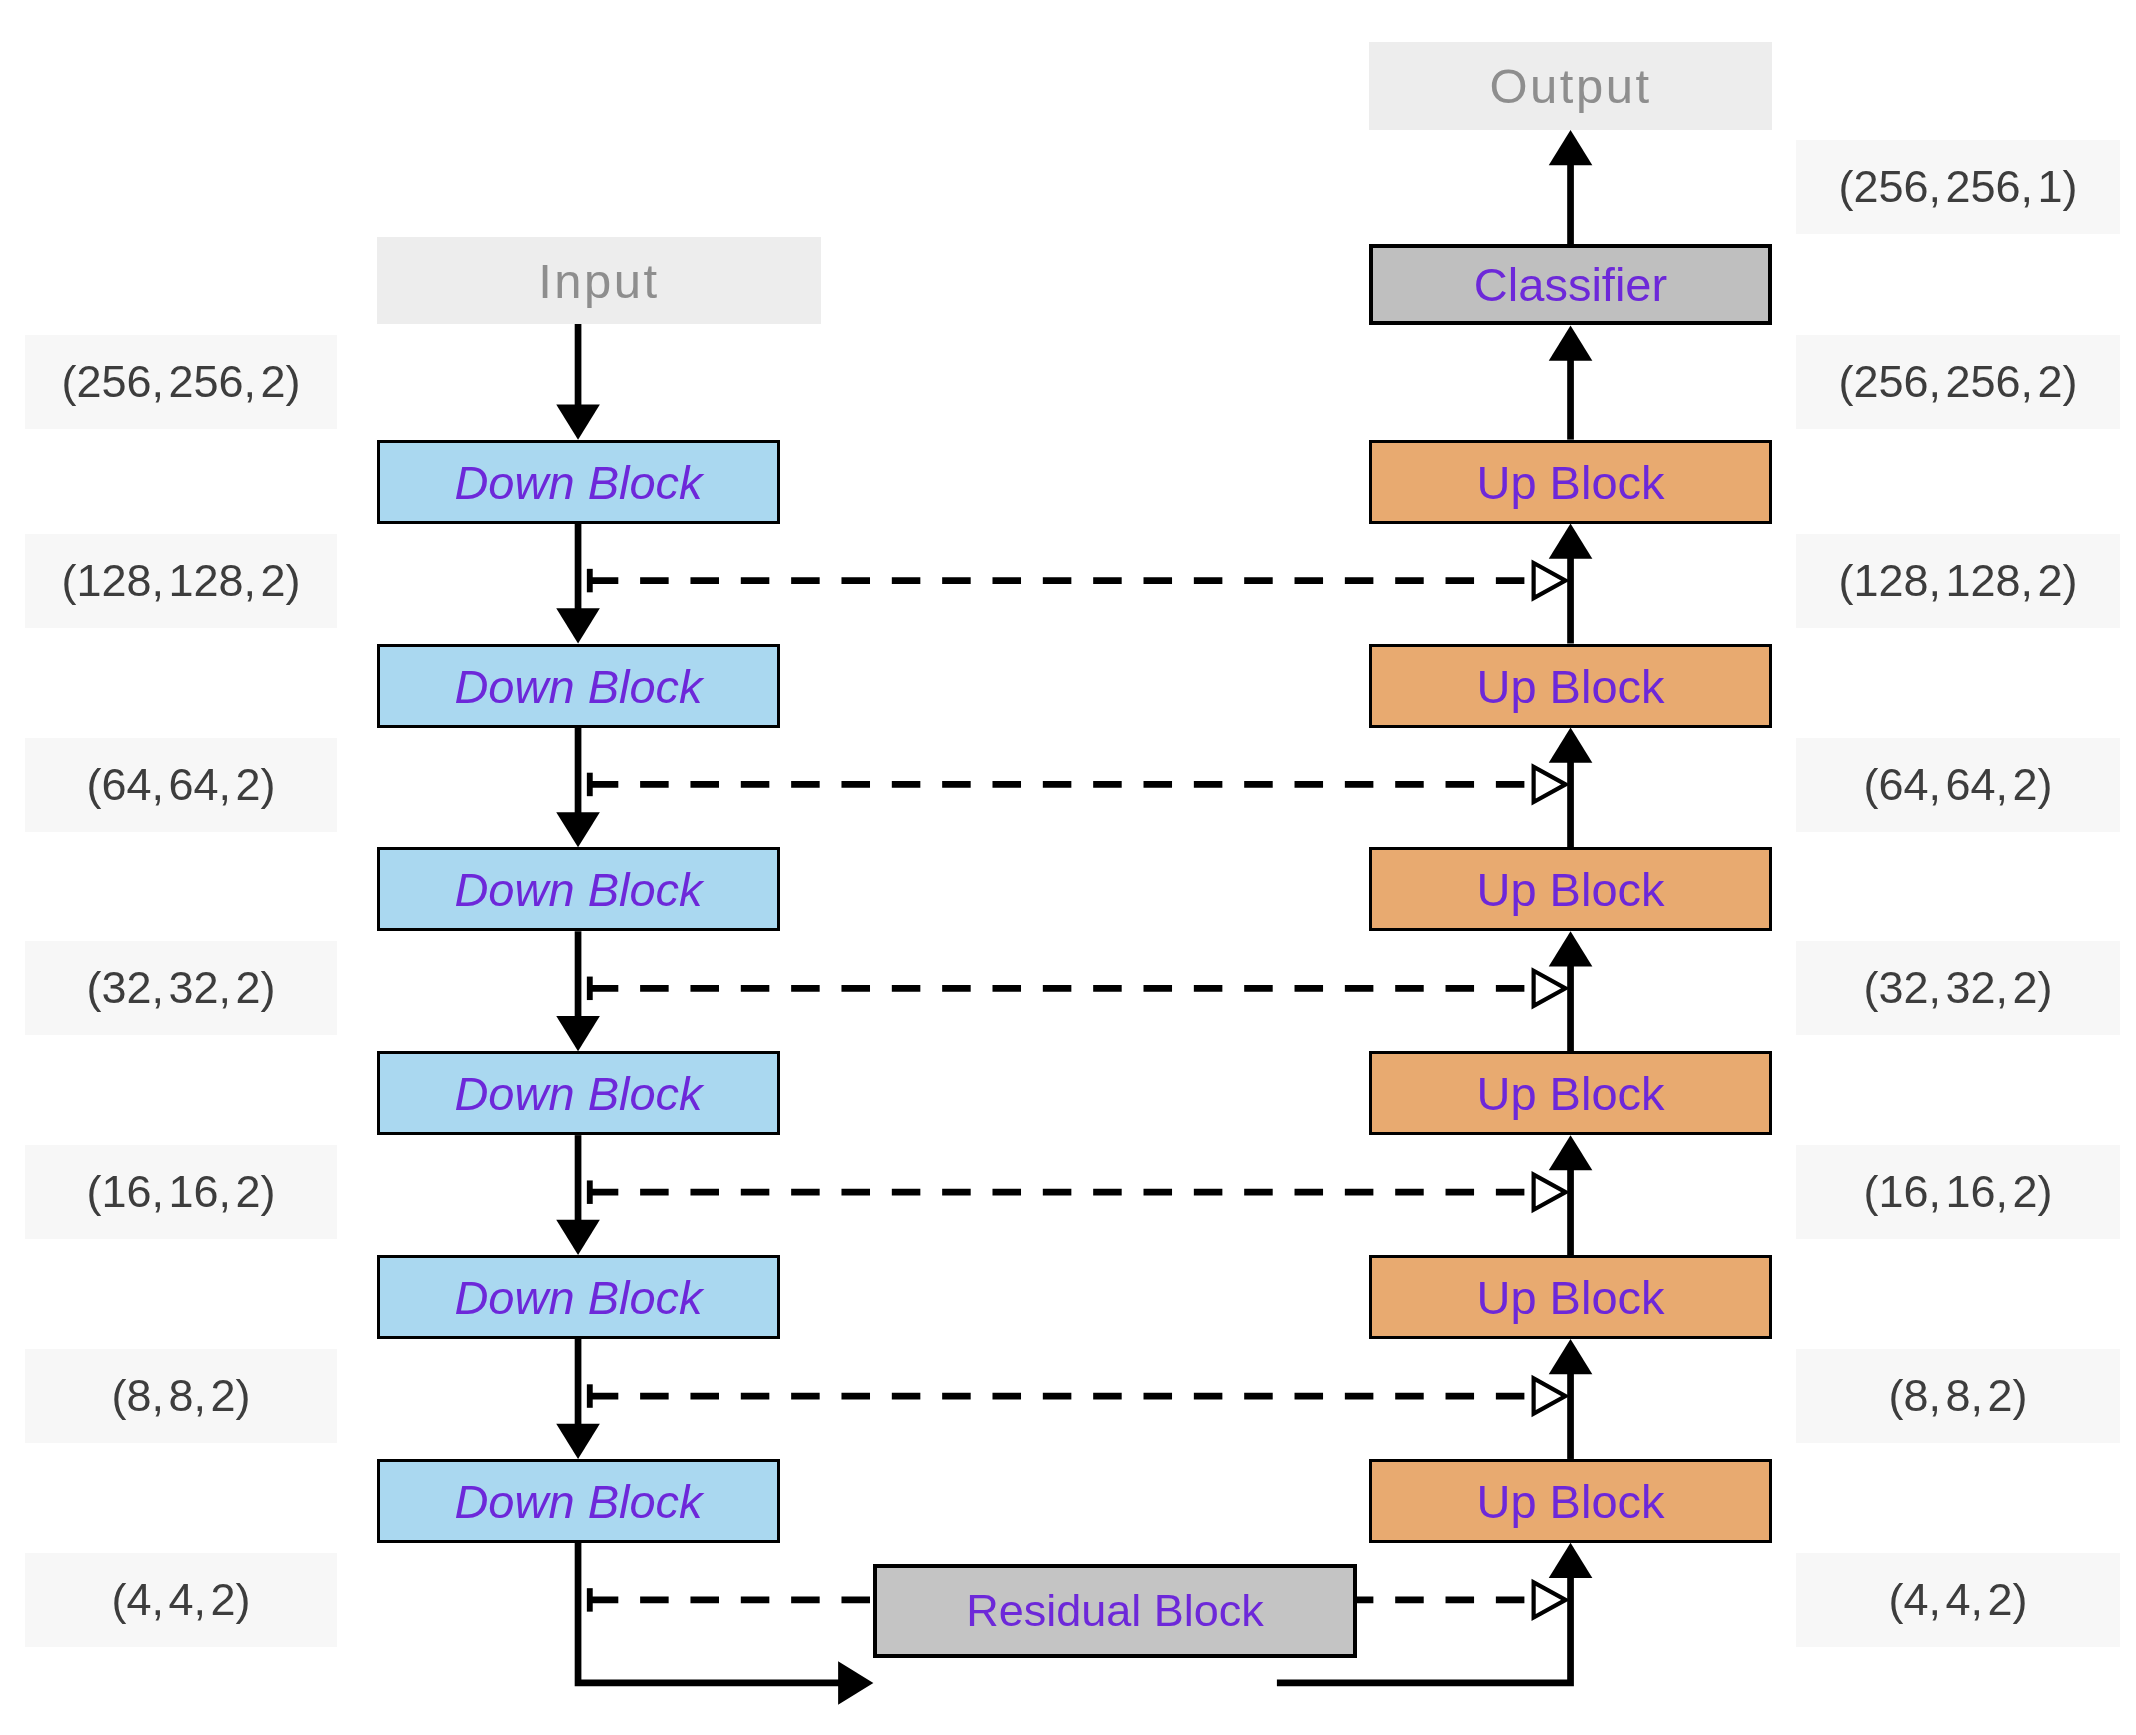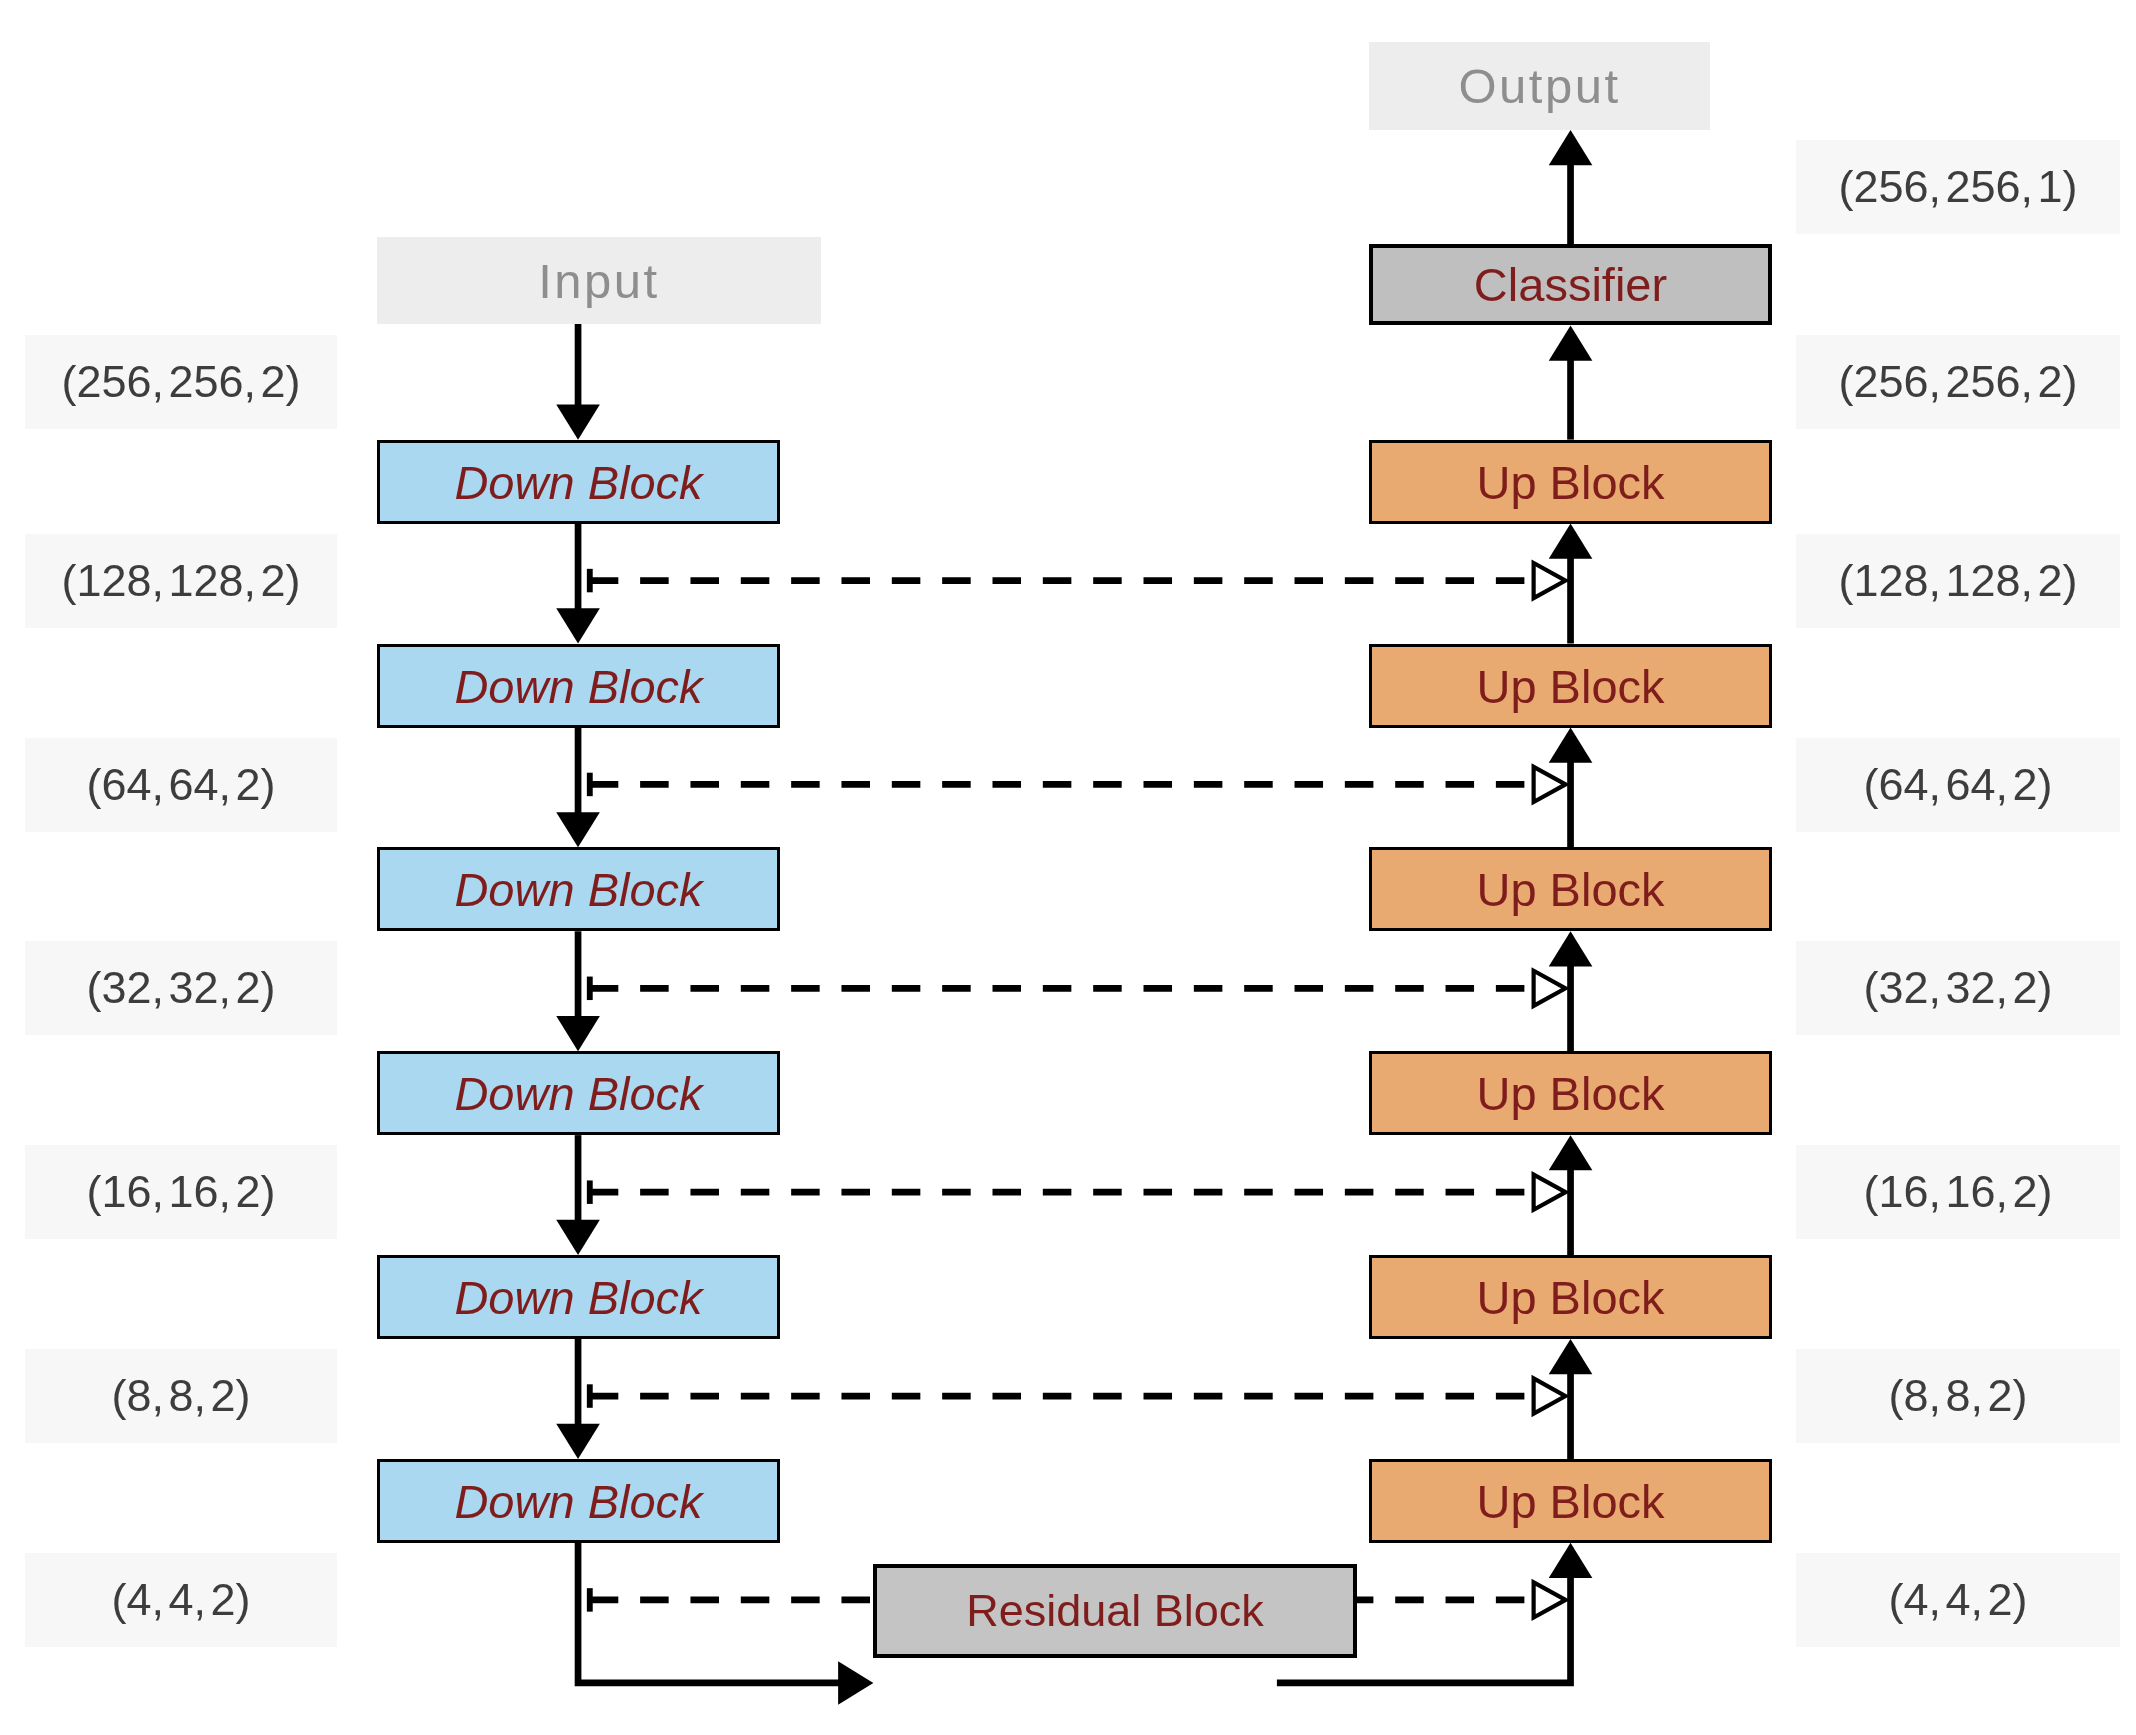--- a/index.html
+++ b/index.html
@@ -2,21 +2,21 @@
 <html style="--page-bg: #ffffff; --down-block-fill: #aad8f0; --up-block-fill: #e8aa70; --classifier-fill: #bfbfbf; --residual-fill: #c4c4c4; --io-label-bg: #ededed; --io-label-text: #8e8e8e; --dim-label-bg: #f7f7f7; --dim-label-text: #3d3d3d; --line-color: #000000; --skip-arrowhead-fill: #ffffff;font-size:13.4px"><head>
 <meta charset="utf-8">
 <style>
   html,body{margin:0;padding:0;background:var(--page-bg,#ffffff);}
   .canvas{position:relative;width:2136px;height:1735px;overflow:hidden;
           font-family:"Liberation Sans",sans-serif;background:var(--page-bg,#ffffff);}
   .connectors{position:absolute;left:0;top:0;z-index:0;}
   .block{position:absolute;z-index:2;box-sizing:border-box;
          border:3.4px solid var(--line-color,#000);
          display:flex;align-items:center;justify-content:center;
-         font-size:47px;color:#7f1d1d;white-space:nowrap;}
+         font-size:47px;color:#6d28d9;white-space:nowrap;}
   .down{background:var(--down-block-fill,#aad8f0);font-style:italic;}
   .up{background:var(--up-block-fill,#e8aa70);}
   .classifier{background:var(--classifier-fill,#bfbfbf);border-width:4.2px;}
   .residual{background:var(--residual-fill,#c4c4c4);border-width:4.2px;font-size:45px;}
   .io{position:absolute;z-index:2;background:var(--io-label-bg,#ededed);
       color:var(--io-label-text,#8e8e8e);
       display:flex;align-items:center;justify-content:center;
       font-size:49px;letter-spacing:2.5px;white-space:nowrap;}
   .dim{position:absolute;z-index:1;background:var(--dim-label-bg,#f7f7f7);
        color:var(--dim-label-text,#3d3d3d);
@@ -124,21 +124,21 @@
       </g>
       <g>
         <line x1="703" y1="1893" x2="703" y2="1921" stroke-width="7"></line>
         <line x1="703" y1="1907" x2="1826" y2="1907" stroke-width="8" stroke-dasharray="34 26"></line>
         <polygon points="1866,1907 1828,1886 1828,1928" fill="#ffffff" stroke-width="5"></polygon>
       </g>
     </g>
   </svg>
 
   <div class="io" style="left:377px;top:237px;width:444px;height:87px">Input</div>
-  <div class="io" style="left:1369px;top:42px;width:341px;height:88px">Output</div>
+  <div class="io" style="left:1369px;top:42px;width:403px;height:88px">Output</div>
 
   <div class="block down" style="left:377px;top:440px;width:403px;height:84px">Down Block</div>
   <div class="block down" style="left:377px;top:644px;width:403px;height:84px">Down Block</div>
   <div class="block down" style="left:377px;top:847px;width:403px;height:84px">Down Block</div>
   <div class="block down" style="left:377px;top:1051px;width:403px;height:84px">Down Block</div>
   <div class="block down" style="left:377px;top:1255px;width:403px;height:84px">Down Block</div>
   <div class="block down" style="left:377px;top:1459px;width:403px;height:84px">Down Block</div>
 
   <div class="block classifier" style="left:1369px;top:244px;width:403px;height:81px">Classifier</div>
   <div class="block up" style="left:1369px;top:440px;width:403px;height:84px">Up Block</div>

